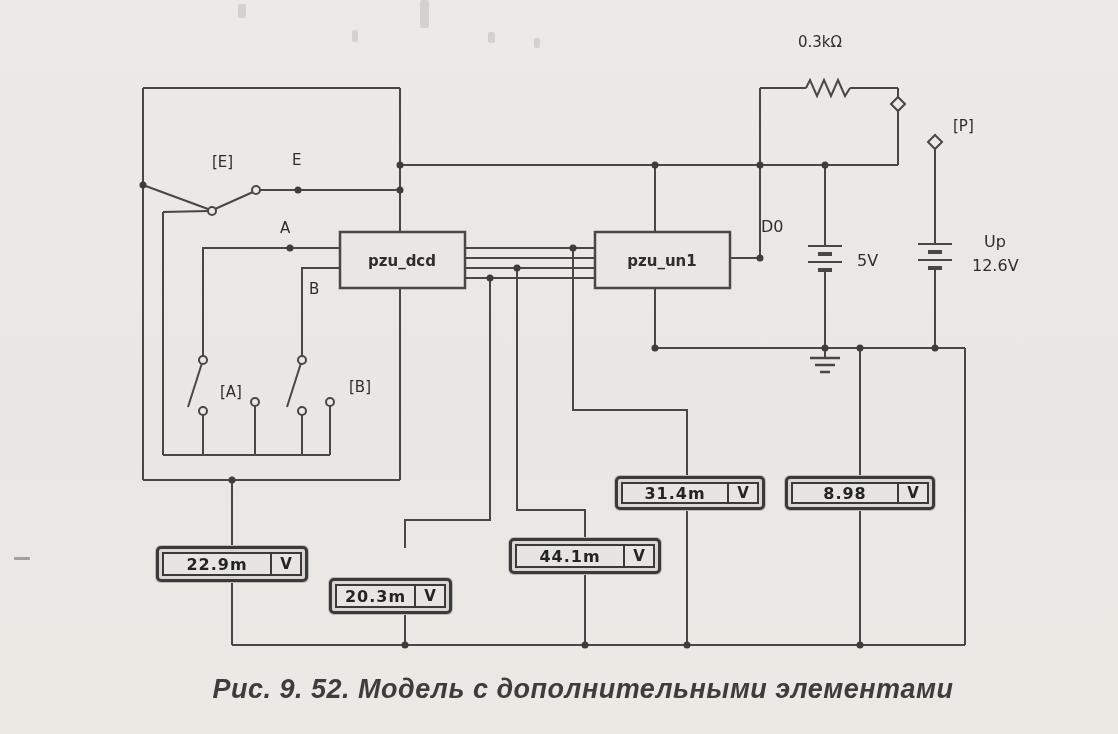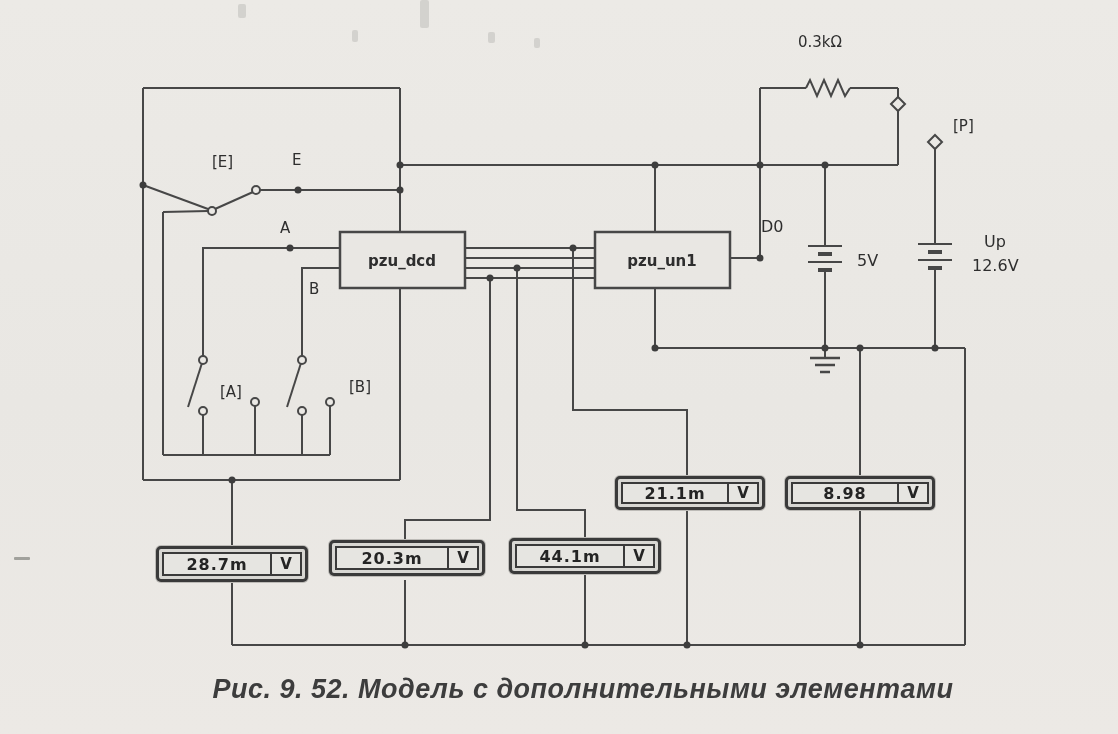--- a/index.html
+++ b/index.html
@@ -213,37 +213,37 @@
     <text x="349" y="392">[B]</text>
     <text x="761" y="232" class="biglabel">D0</text>
     <text x="857" y="266" class="biglabel">5V</text>
     <text x="984" y="247" class="biglabel">Up</text>
     <text x="972" y="271" class="biglabel">12.6V</text>
   </svg>
 
   
   <div class="meter" style="left:615px;top:476px;width:150px;height:34px;">
     <div class="meter-display">
-      <span class="meter-value">21.1m</span>
+      <span class="meter-value">31.4m</span>
       <span class="meter-unit">V</span>
     </div>
   </div>
   <div class="meter" style="left:785px;top:476px;width:150px;height:34px;">
     <div class="meter-display">
       <span class="meter-value">8.98</span>
       <span class="meter-unit">V</span>
     </div>
   </div>
   <div class="meter" style="left:156px;top:546px;width:152px;height:36px;">
     <div class="meter-display">
-      <span class="meter-value">28.7m</span>
-      <span class="meter-unit">V</span>
-    </div>
-  </div>
-  <div class="meter" style="left:329px;top:540px;width:156px;height:36px;">
+      <span class="meter-value">22.9m</span>
+      <span class="meter-unit">V</span>
+    </div>
+  </div>
+  <div class="meter" style="left:329px;top:578px;width:123px;height:36px;">
     <div class="meter-display">
       <span class="meter-value">20.3m</span>
       <span class="meter-unit">V</span>
     </div>
   </div>
   <div class="meter" style="left:509px;top:538px;width:152px;height:36px;">
     <div class="meter-display">
       <span class="meter-value">44.1m</span>
       <span class="meter-unit">V</span>
     </div>

